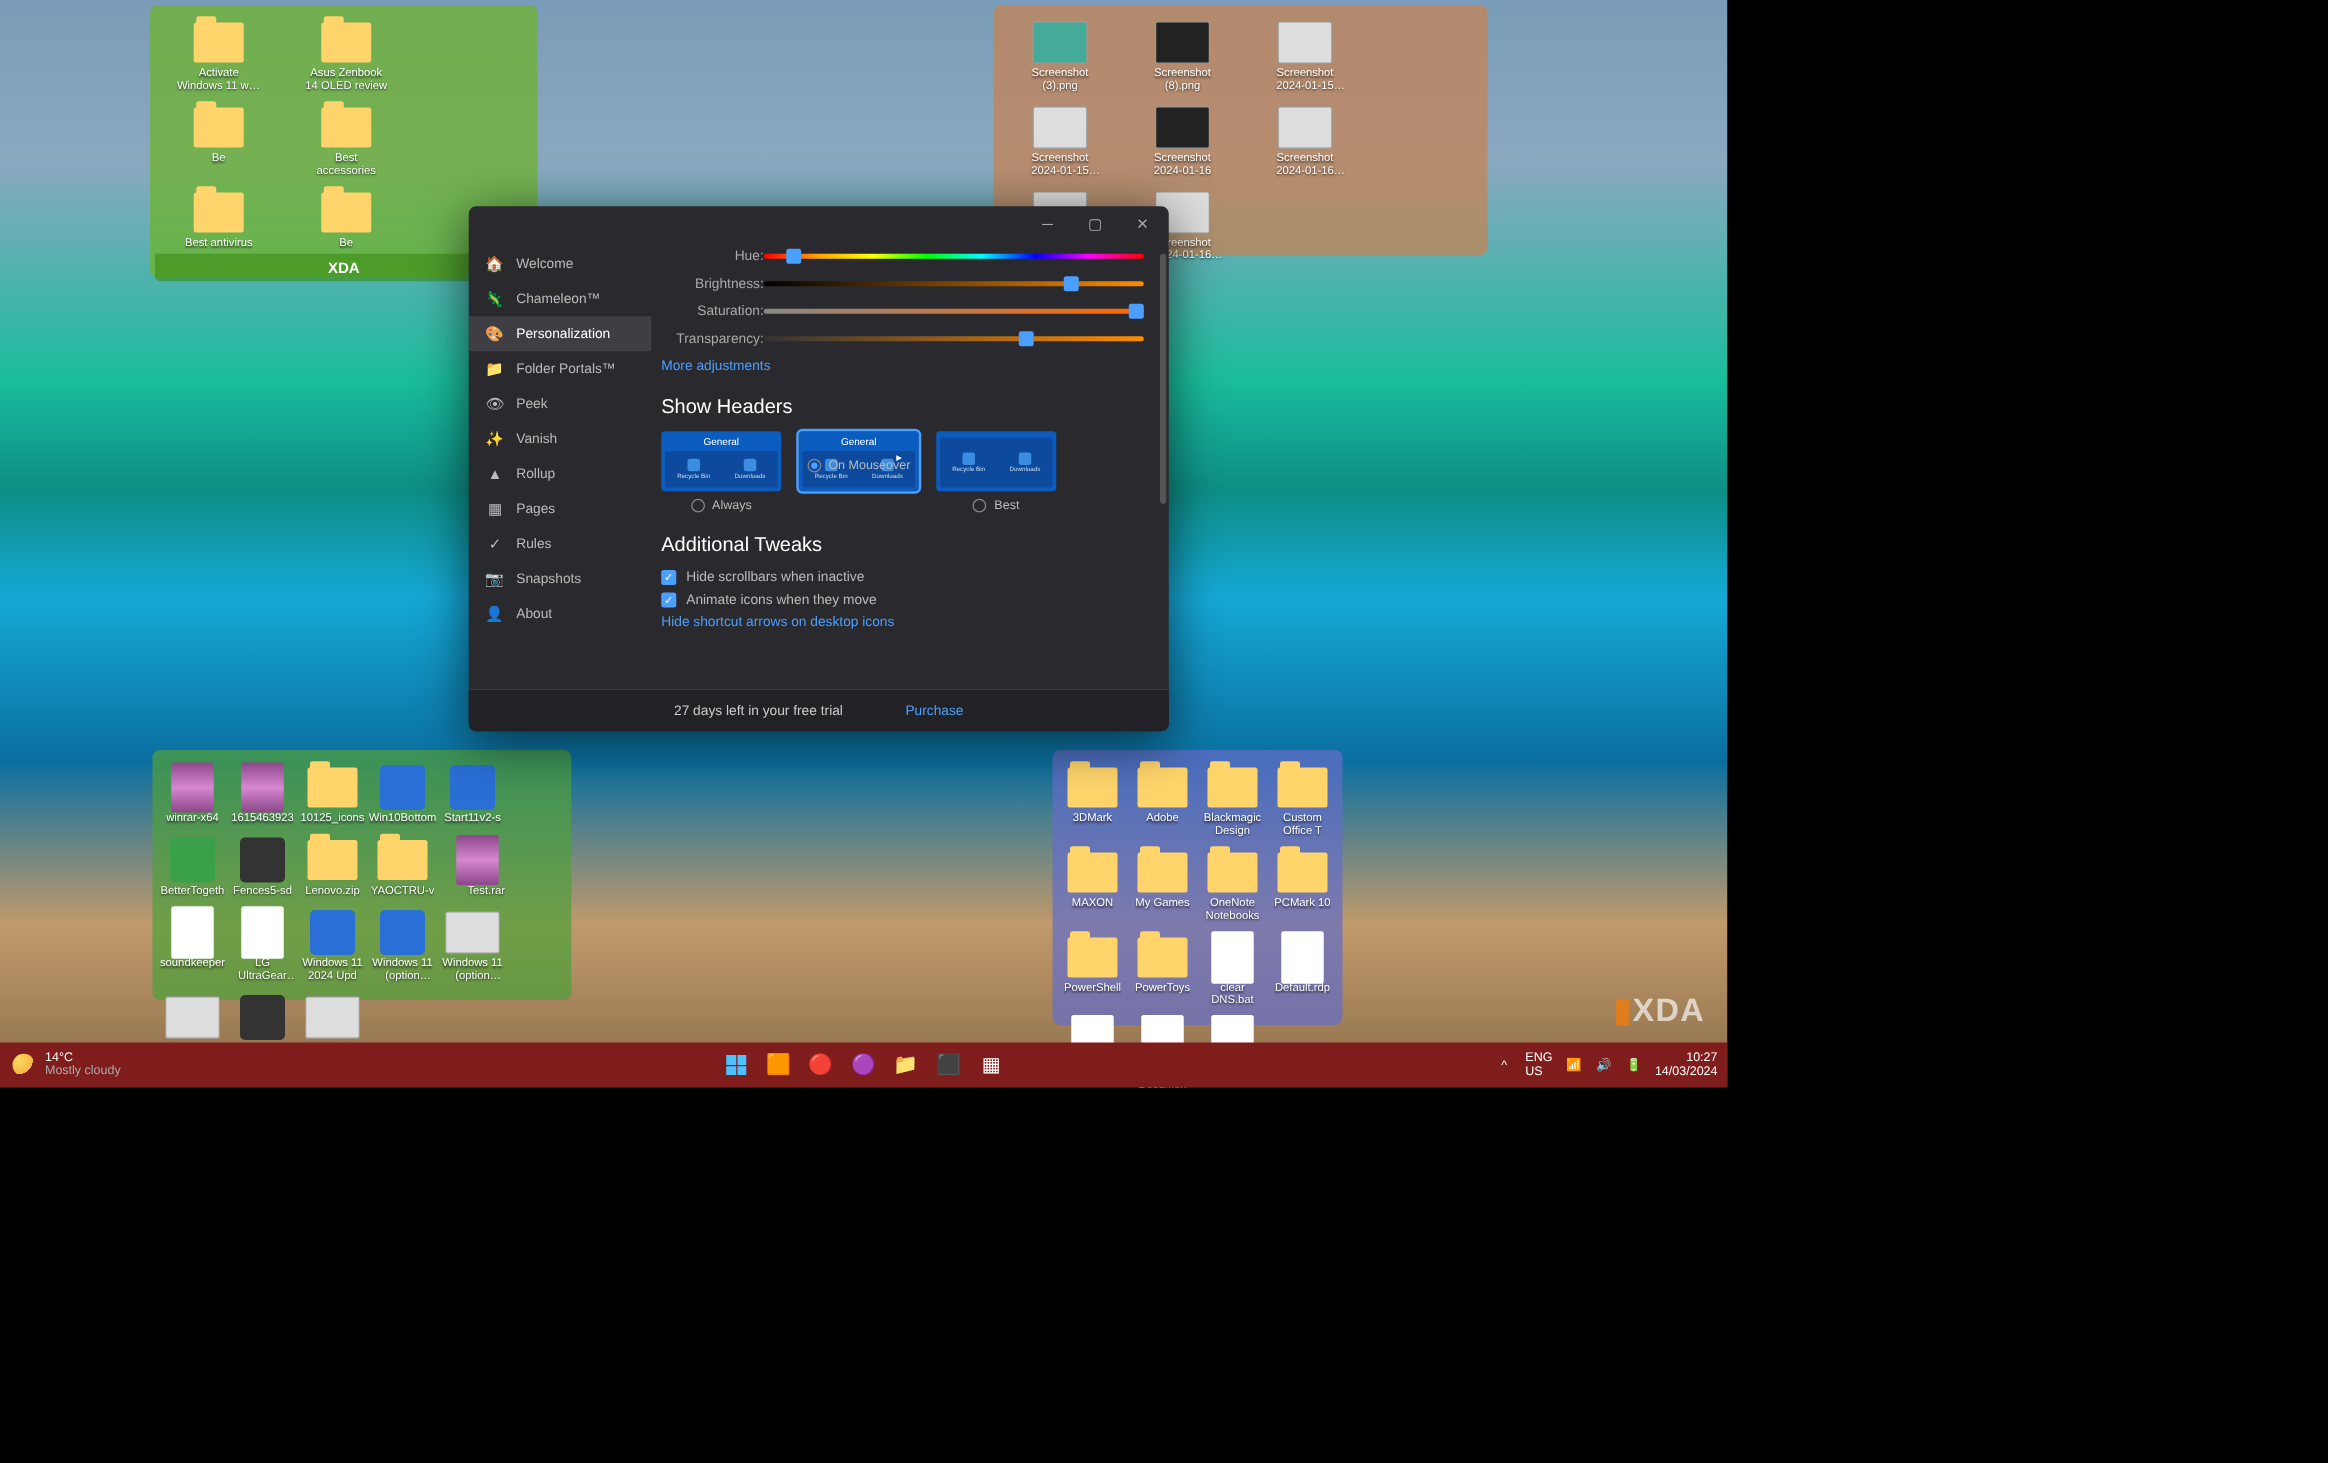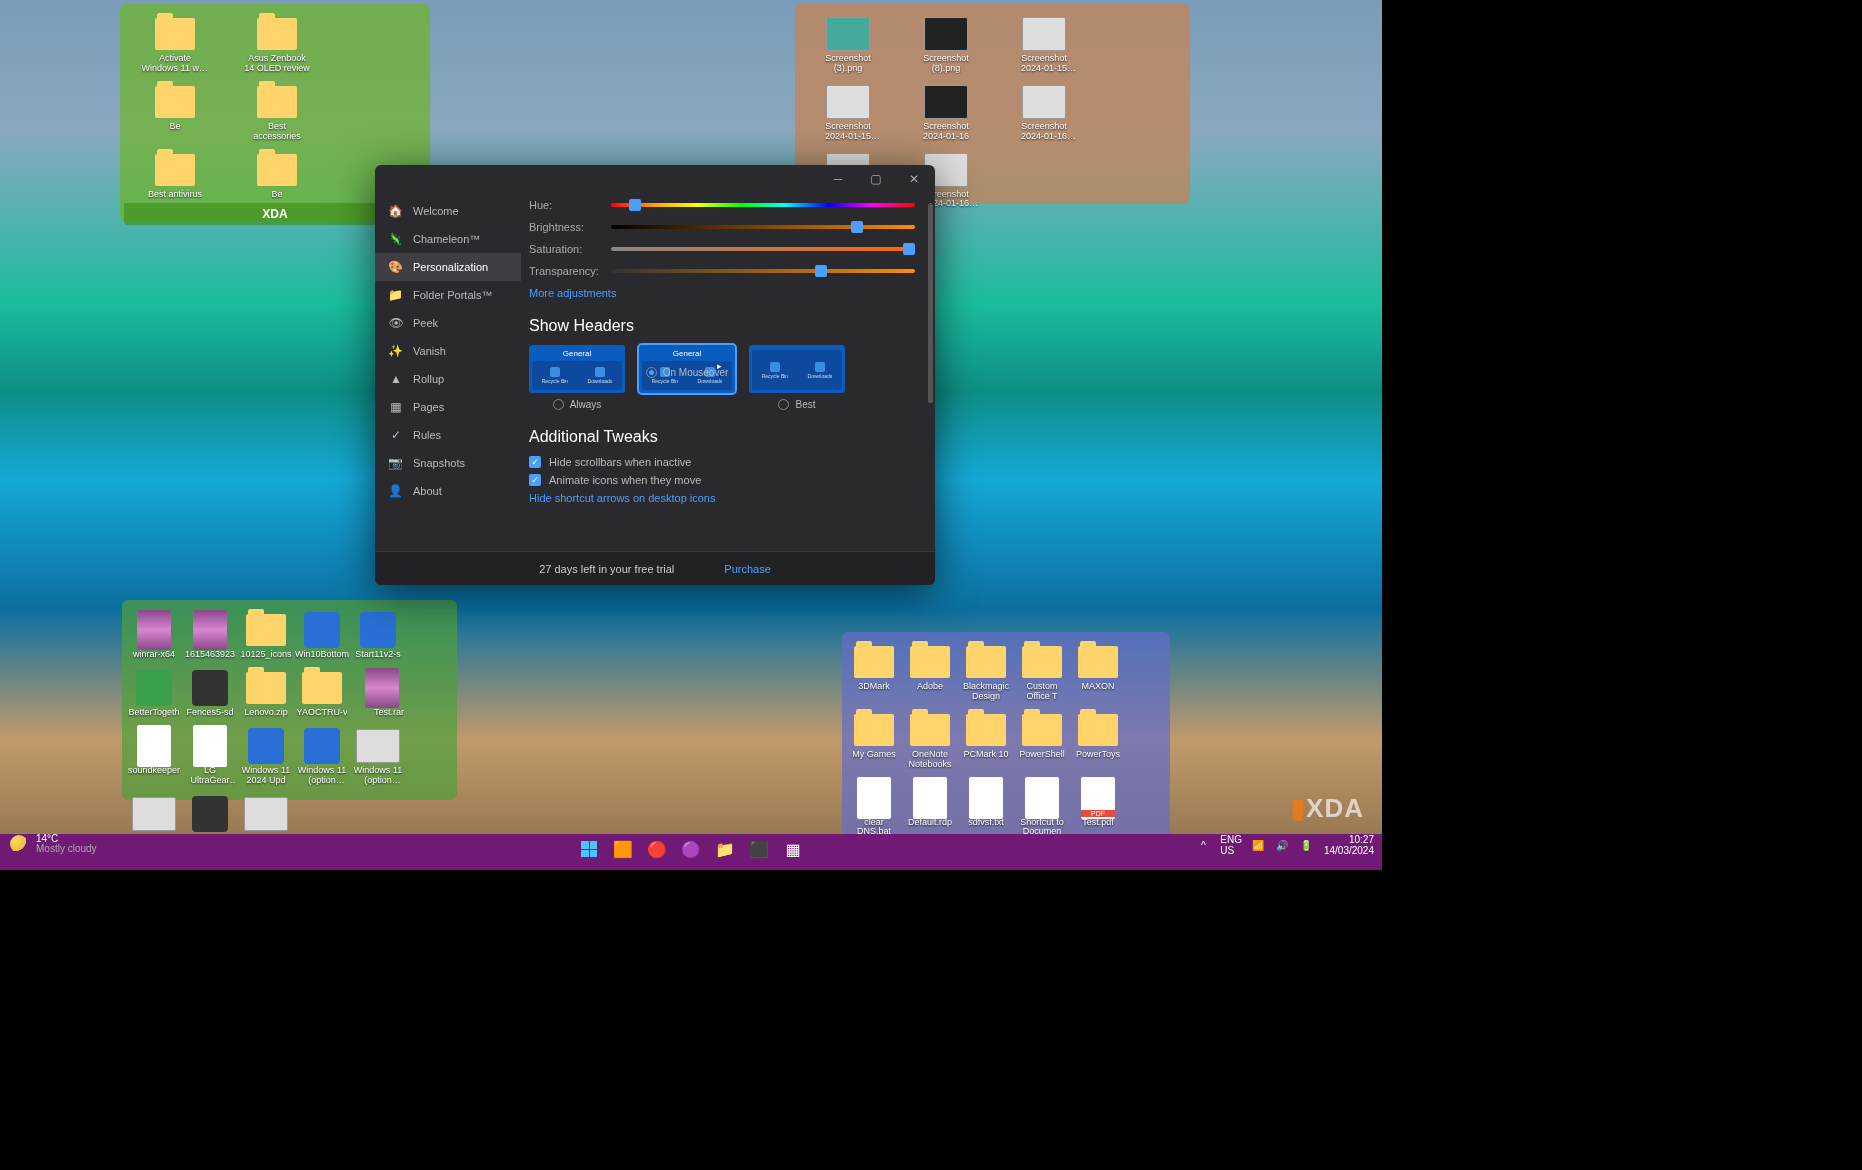--- a/index.html
+++ b/index.html
@@ -57,21 +57,21 @@
 .titlebar { height: 28px; display: flex; justify-content: flex-end; align-items: center; padding: 0 2px; }
 .titlebtn { width: 38px; height: 26px; display:flex; align-items:center; justify-content:center; color:#aaa; font-size:12px; cursor:pointer; }
 .dialog-body { flex:1; display:flex; overflow:hidden; }
 .sidebar { width: 146px; padding: 4px 0; }
 .nav-item { display:flex; align-items:center; gap:10px; padding:7px 14px; font-size:11px; color:#bbb; cursor:pointer; }
 .nav-item.active { background:#3e3e44; color:#fff; }
 .nav-ico { width:14px; height:14px; display:inline-flex; align-items:center; justify-content:center; font-size:12px; }
 .content { flex:1; padding: 6px 20px 0 8px; overflow-y:auto; font-size:11px; position:relative; }
 .content-scrollbar { position:absolute; right:2px; top:10px; width:5px; height:200px; background:#555; border-radius:3px; }
 
-.slider-row { display:flex; align-items:center; margin-bottom: 10px; }
+.slider-row { display:flex; align-items:center; margin-bottom: 10px; text-align: right; }
 .slider-row .slabel { width: 82px; color:#aaa; }
 .slider-track { flex:1; height:4px; border-radius:2px; position:relative; }
 .slider-thumb { position:absolute; top:-4px; width:12px; height:12px; background:#4a9fff; border-radius:2px; transform:translateX(-50%); }
 .track-hue { background: linear-gradient(to right, red, orange, yellow, lime, cyan, blue, magenta, red); }
 .track-bright { background: linear-gradient(to right, #000, #ff8c00); }
 .track-sat { background: linear-gradient(to right, #888, #ff6600); }
 .track-trans { background: linear-gradient(to right, #333, #ff8c00); }
 .link { color:#4a9fff; cursor:pointer; }
 
 .section-h { color:#ffffff; margin: 18px 0 10px; font-size: 16px; }
@@ -90,21 +90,21 @@
 
 .tweak-row { display:flex; align-items:center; gap:8px; margin:6px 0; color:#bbb; }
 .cb { width:12px; height:12px; background:#4a9fff; border-radius:2px; display:inline-flex; align-items:center; justify-content:center; color:#fff; font-size:9px; }
 
 .purchase-bar { height:34px; background:#222226; border-top:1px solid #3a3a3e; border-radius:0 0 6px 6px; display:flex; align-items:center; justify-content:center; gap:50px; font-size:11px; }
 .purchase-bar .btn { color:#4aa0ff; cursor:pointer; }
 
 
 .taskbar {
   position:absolute; left:0; right:0; bottom:0; height:36px;
-  background:#701a75; display:flex; align-items:flex-start; color:#fff;
+  background:#7f1d1d; display:flex; align-items:center; color:#fff;
 }
 .tb-left { display:flex; align-items:center; gap:8px; padding:0 10px; }
 .weather-ico { width:18px; height:18px; background: radial-gradient(circle at 30% 30%, #ffd966, #f4b740 60%, transparent 61%); border-radius:50%; }
 .tb-weather-txt { font-size:10px; line-height:1; }
 .tb-center { position:absolute; left:50%; transform:translateX(-50%); display:flex; align-items:center; gap:4px; }
 .tb-icon { width:30px; height:30px; display:flex; align-items:center; justify-content:center; font-size:16px; cursor:pointer; border-radius:4px; }
 .win-logo { display:grid; grid-template:1fr 1fr/1fr 1fr; gap:1px; width:16px; height:16px; }
 .win-logo span { background:#4cc2ff; }
 .tb-right { margin-left:auto; display:flex; align-items:center; gap:10px; padding:0 8px; font-size:10px; }
 .tb-tray-ico { width:14px; height:14px; display:inline-flex; align-items:center; justify-content:center; }
@@ -319,21 +319,21 @@
       </div>
       <div class="desktop-item" style="width: 52px;">
         <div class="ico">
           <div class="thumb"></div>
         </div>
         <div class="lbl">3597051560</div>
       </div>
     </div>
 </div>
 
-<div class="fence" style="left:842px;top:632px;width:328px;height:220px;background:rgba(100,110,200,.72);">
+<div class="fence" style="left:842px;top:600px;width:232px;height:220px;background:rgba(100,110,200,.72);">
   <div class="fence-icons" id="fence-docs">
       <div class="desktop-item" style="width: 52px;">
         <div class="ico">
           <div class="folder-ico"></div>
         </div>
         <div class="lbl">3DMark</div>
       </div>
       <div class="desktop-item" style="width: 52px;">
         <div class="ico">
           <div class="folder-ico"></div>

